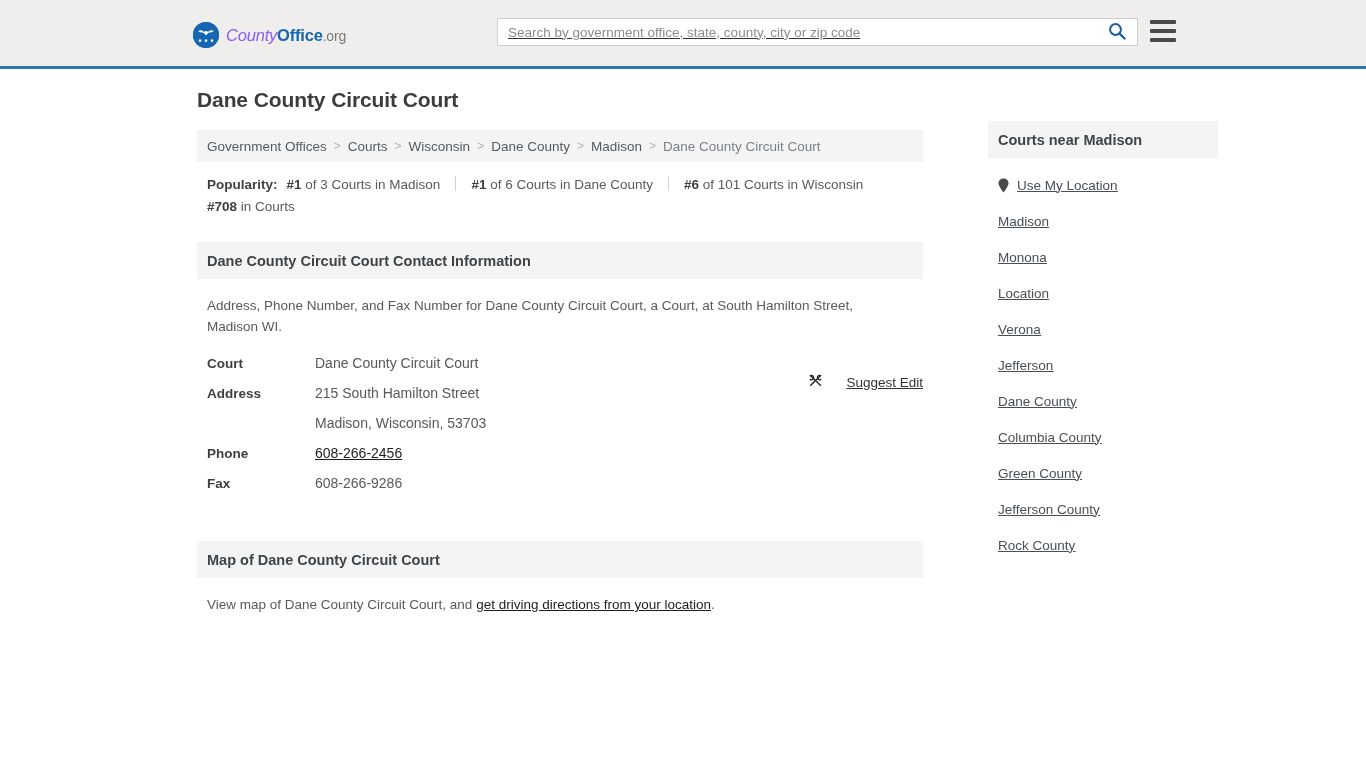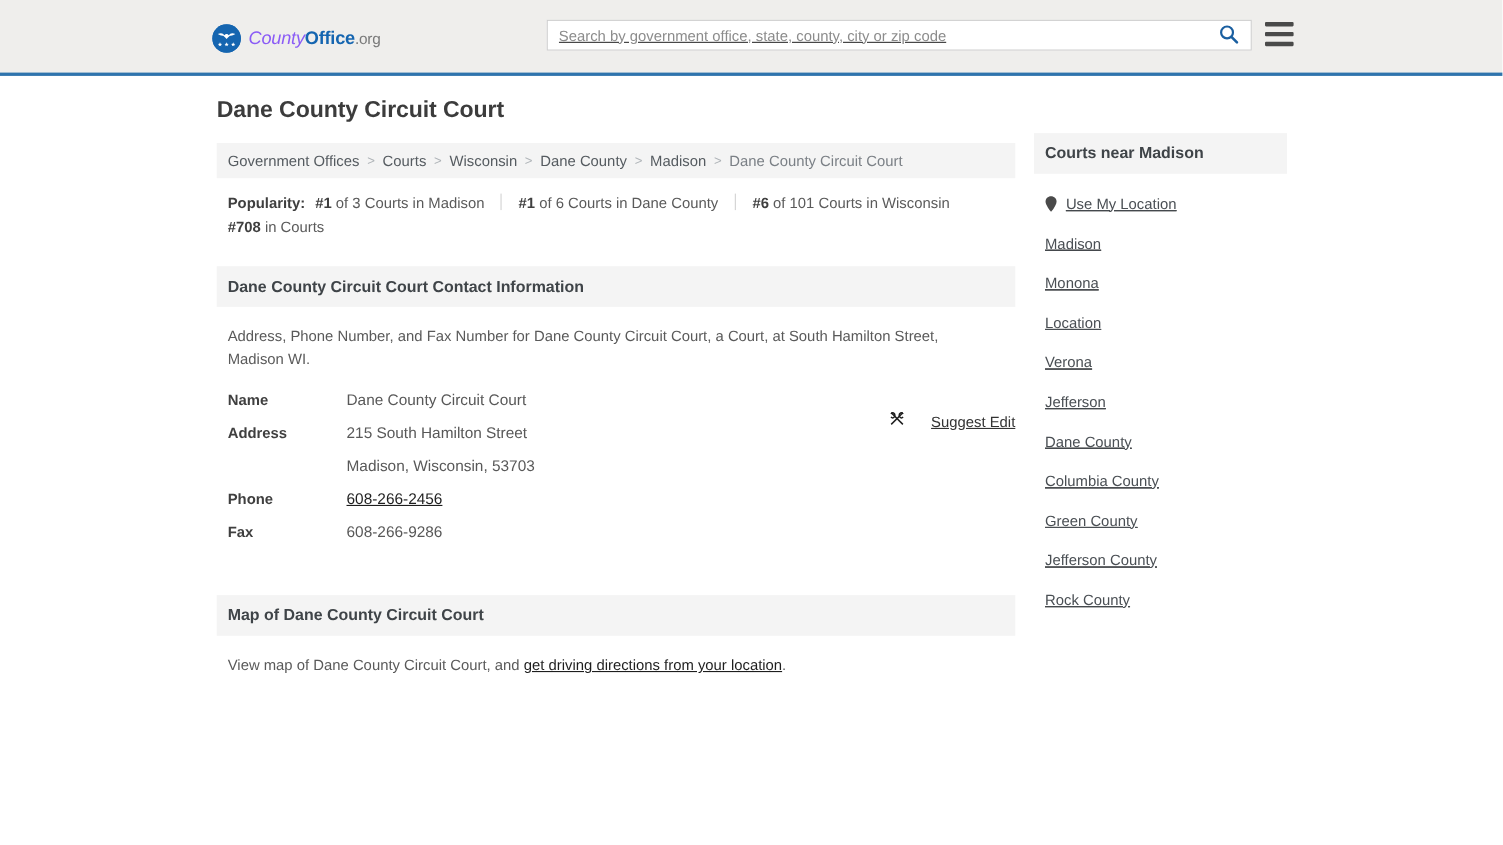--- a/index.html
+++ b/index.html
@@ -97,21 +97,21 @@
     width: 1366px;
   }
   .content-col {
     position: absolute;
     left: 197px;
     top: 19px;
     width: 726px;
   }
   .side-col {
     position: absolute;
-    left: 940px;
+    left: 988px;
     top: 52px;
     width: 230px;
   }
 
   h1.page-title {
     font-size: 21px;
     color: #3c3c3c;
     font-weight: bold;
     letter-spacing: -0.1px;
     margin-bottom: 18px;
@@ -342,21 +342,21 @@
           <svg width="15" height="15" viewBox="0 0 15 15">
             <path d="M2 3.2 C3.4 1.4 5.6 2.6 5.6 4.6 C5.6 6.6 3.4 7.8 2 6 M13 3.2 C11.6 1.4 9.4 2.6 9.4 4.6 C9.4 6.6 11.6 7.8 13 6" fill="none" stroke="#1d1d1d" stroke-width="1.3"></path>
             <line x1="2.2" y1="2.2" x2="12.8" y2="12.8" stroke="#1d1d1d" stroke-width="1.3"></line>
             <line x1="12.8" y1="2.2" x2="2.2" y2="12.8" stroke="#1d1d1d" stroke-width="1.3"></line>
           </svg>
         </span>
         <span class="se-text">Suggest Edit</span>
       </div>
 
       <div class="drow">
-        <span class="dlabel">Name</span>
+        <span class="dlabel">Court</span>
         <span class="dvalue">Dane County Circuit Court</span>
       </div>
 
       <div class="drow">
         <span class="dlabel">Address</span>
         <span class="dvalue">215 South Hamilton Street</span>
       </div>
 
       <div class="drow">
         <span class="dlabel"></span>

